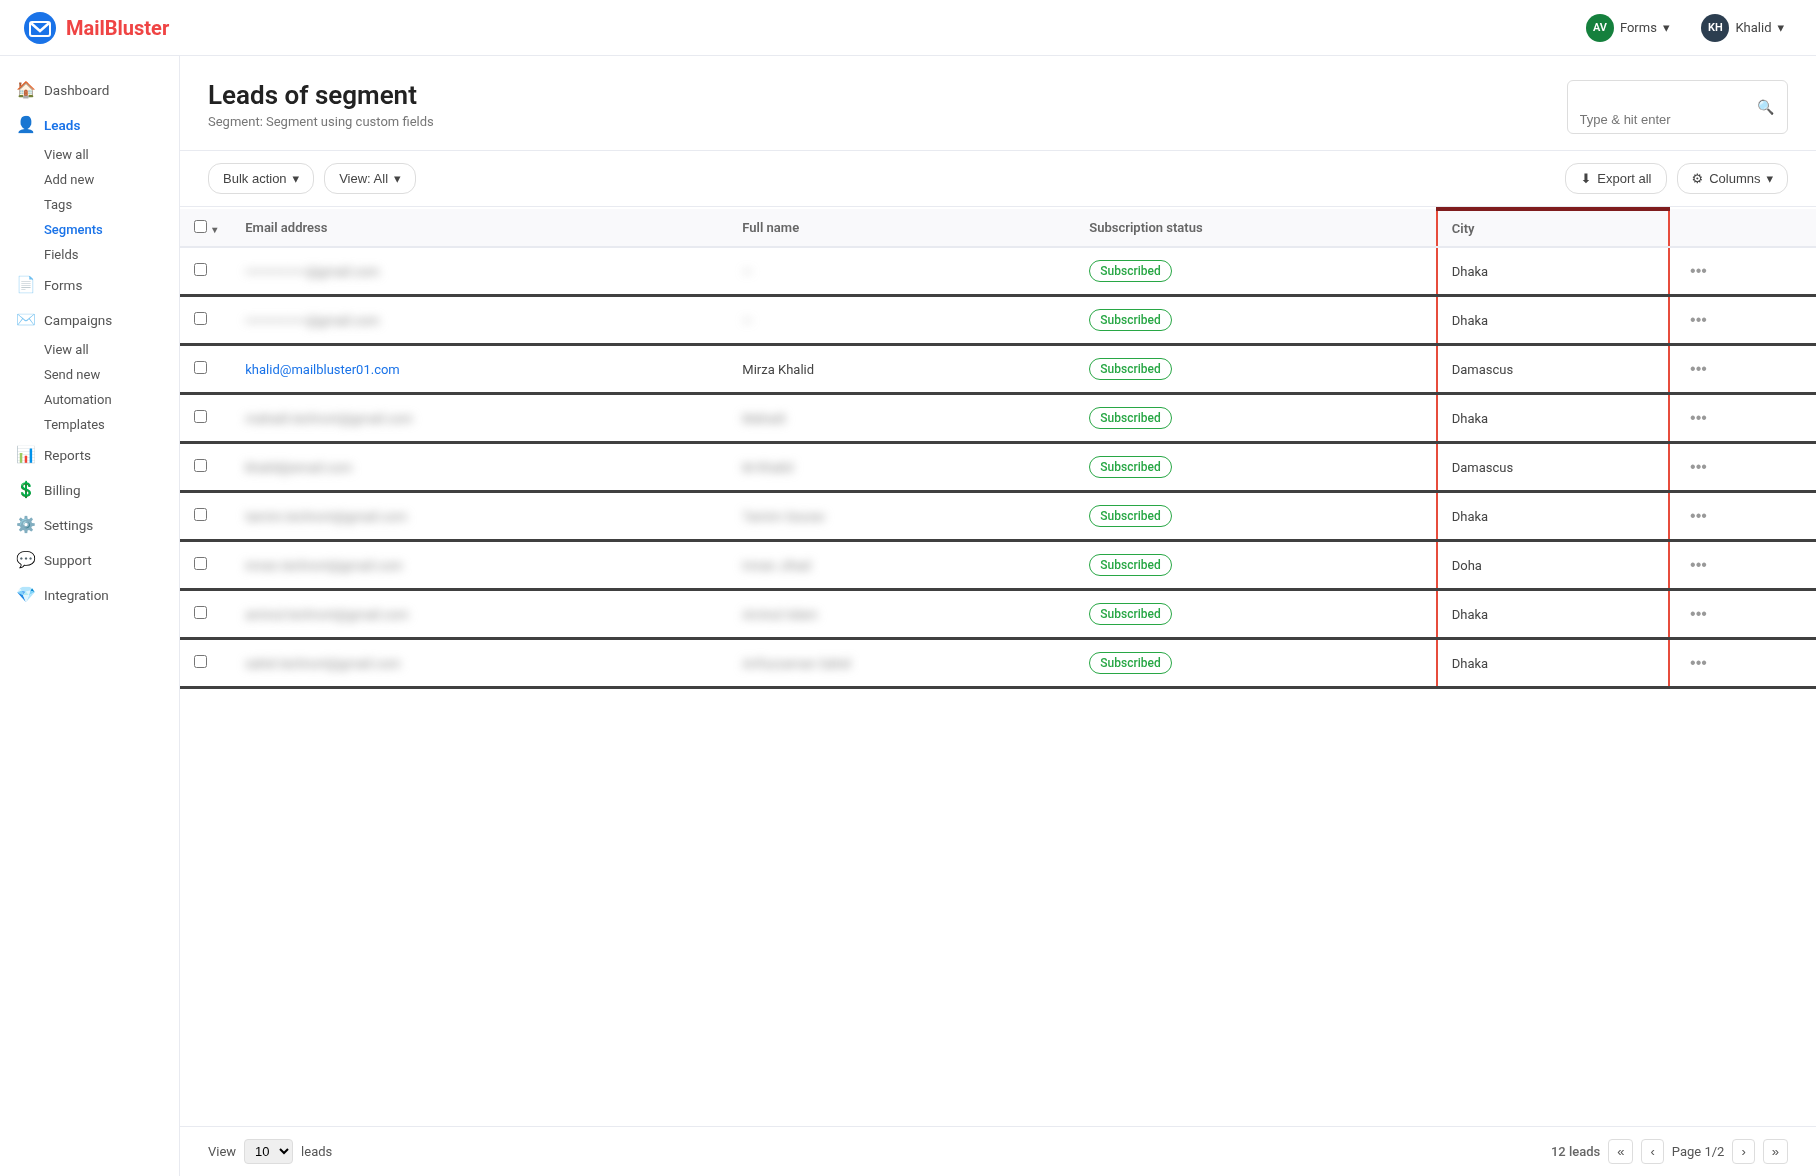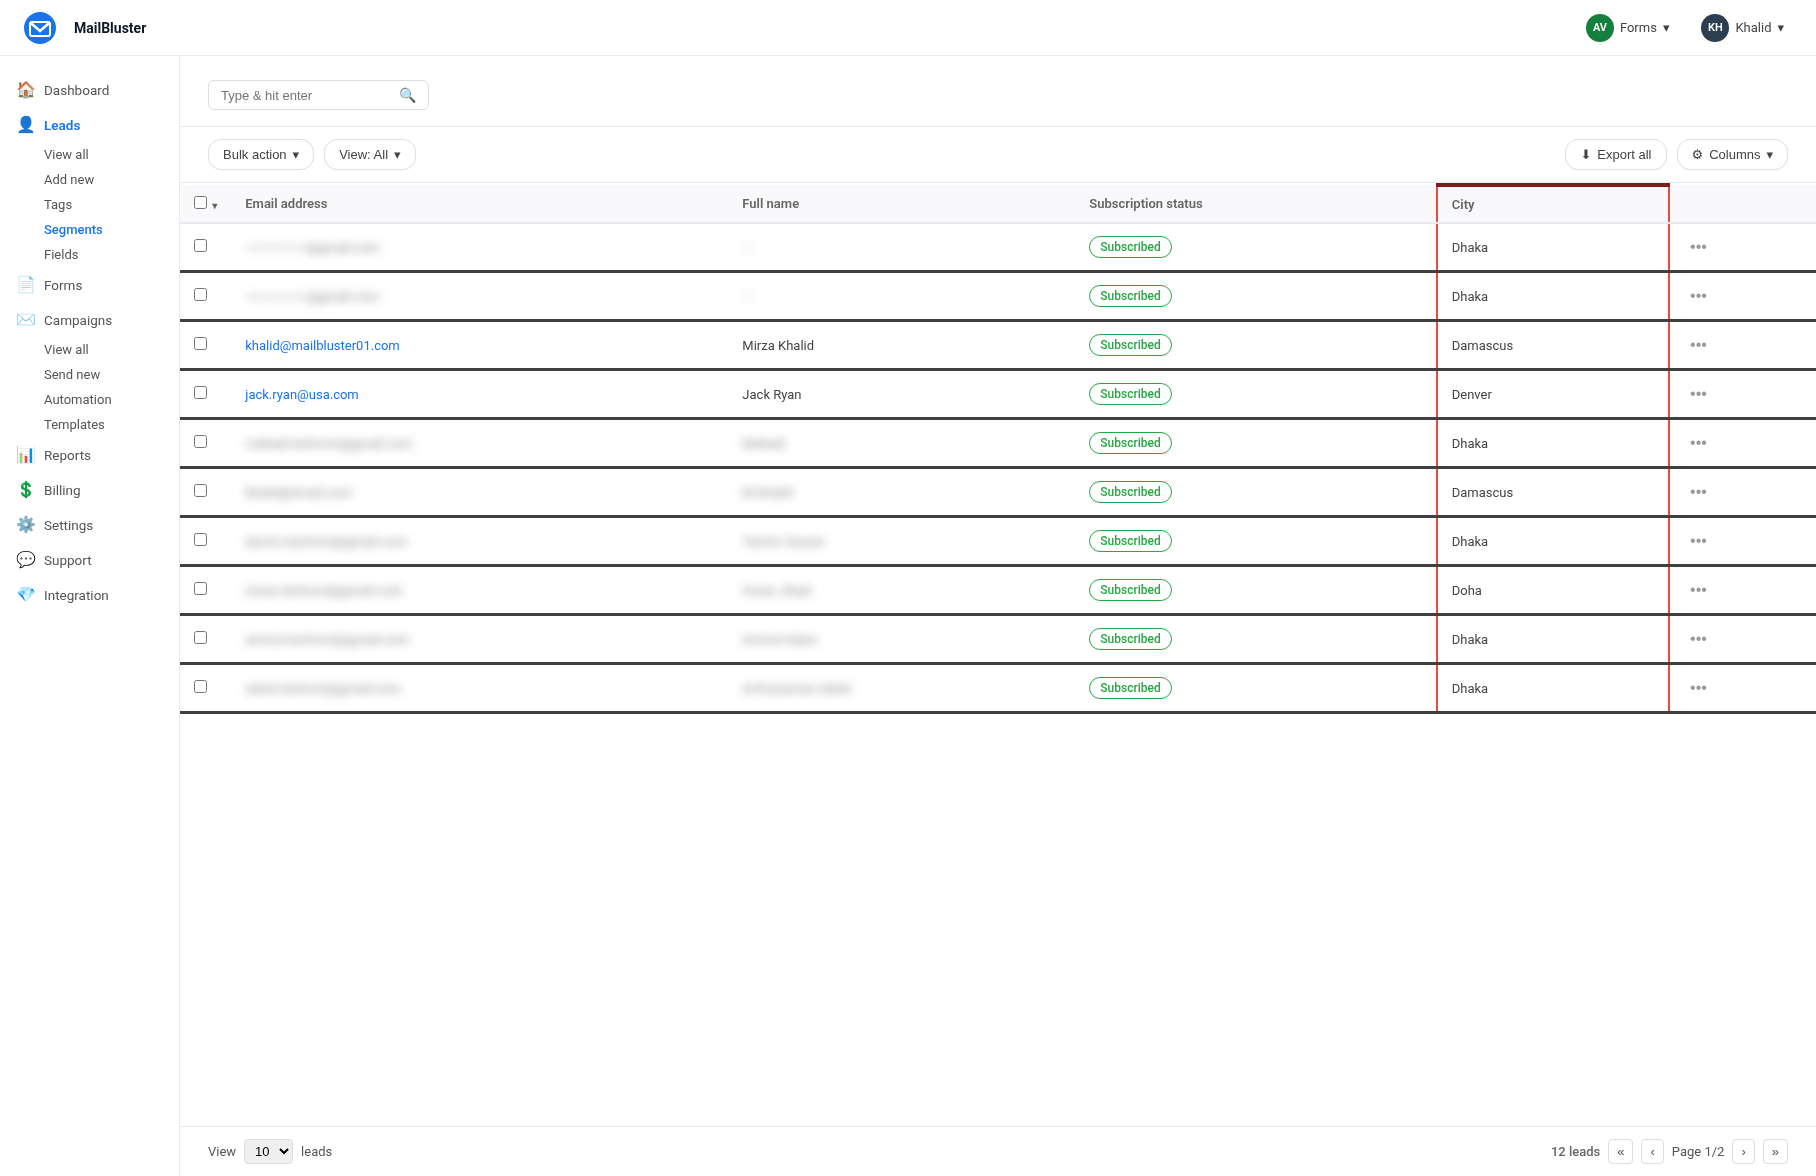--- a/index.html
+++ b/index.html
@@ -12,21 +12,21 @@
       display: flex;
       align-items: center;
       justify-content: space-between;
       padding: 0 24px;
       height: 56px;
       flex-shrink: 0;
       z-index: 10;
     }
     .logo-area { display: flex; align-items: center; gap: 10px; }
     .logo-icon { width: 32px; height: 32px; }
-    .logo-text { font-size: 14px; font-weight: 700; color: #0f172a; margin-left: 8px; }
+    .logo-text { font-size: 20px; font-weight: 700; color: #ef4444; }
     .header-right { display: flex; align-items: center; gap: 16px; }
     .user-pill {
       display: flex; align-items: center; gap: 6px; cursor: pointer;
       padding: 4px 8px; border-radius: 20px; font-size: 13px; color: #444;
     }
     .user-avatar {
       width: 28px; height: 28px; border-radius: 50%; display: flex; align-items: center;
       justify-content: center; font-size: 11px; font-weight: 600; color: #fff;
     }
 
@@ -63,21 +63,21 @@
     }
     .page-title-area {}
     .page-title { font-size: 26px; font-weight: 600; color: #222; }
     .page-subtitle { font-size: 13px; color: #777; margin-top: 4px; }
     .search-box {
       display: flex; align-items: center; border: 1px solid #ddd;
       border-radius: 6px; padding: 6px 12px; gap: 8px; background: #fff;
       min-width: 220px;
     }
     .search-box input {
-      border: none; outline: none; font-size: 13px; color: #be185d; width: 170px; background: transparent;
+      border: none; outline: none; font-size: 13px; color: #be185d; width: 170px; background: transparent; margin-top: 25px;
     }
 
     
     .toolbar {
       display: flex; align-items: center; justify-content: space-between;
       padding: 12px 28px; border-bottom: 1px solid #e8eaf0; flex-shrink: 0;
     }
     .toolbar-left { display: flex; gap: 10px; }
     .toolbar-right { display: flex; gap: 10px; }
     .btn {
@@ -224,20 +224,24 @@
       <div class="sidebar-item">
         <span class="icon">💎</span>
         <span>Integration</span>
       </div>
     </div>
   </nav>
 
   <div class="main-content">
 
     <div class="page-header">
+      <div class="page-title-area">
+        <h1 class="page-title">Leads of segment</h1>
+        <p class="page-subtitle">Segment: Segment using custom fields</p>
+      </div>
       <div class="search-box">
         <input type="text" placeholder="Type &amp; hit enter" style="">
         <span style="color:#999;">🔍</span>
       </div>
     </div>
 
     <div class="toolbar">
       <div class="toolbar-left">
         <button class="btn">
           <span>Bulk action</span>
@@ -323,36 +327,20 @@
       <td class="city-col-cell" style="">Damascus</td>
       <td>
         <button class="actions-btn">•••</button>
       </td>
     </tr>
             <tr>
       <td class="checkbox-col">
         <input type="checkbox" style="">
       </td>
       <td>
-        <a class="email-cell " href="#">jack.ryan@usa.com</a>
-      </td>
-      <td class="">Jack Ryan</td>
-      <td>
-        <span class="status-badge">Subscribed</span>
-      </td>
-      <td class="city-col-cell" style="">Denver</td>
-      <td>
-        <button class="actions-btn">•••</button>
-      </td>
-    </tr>
-            <tr>
-      <td class="checkbox-col">
-        <input type="checkbox" style="">
-      </td>
-      <td>
         <a class="email-cell blurred" href="#">mahadi.techront@gmail.com</a>
       </td>
       <td class="blurred">Mahadi</td>
       <td>
         <span class="status-badge">Subscribed</span>
       </td>
       <td class="city-col-cell" style="">Dhaka</td>
       <td>
         <button class="actions-btn">•••</button>
       </td>

